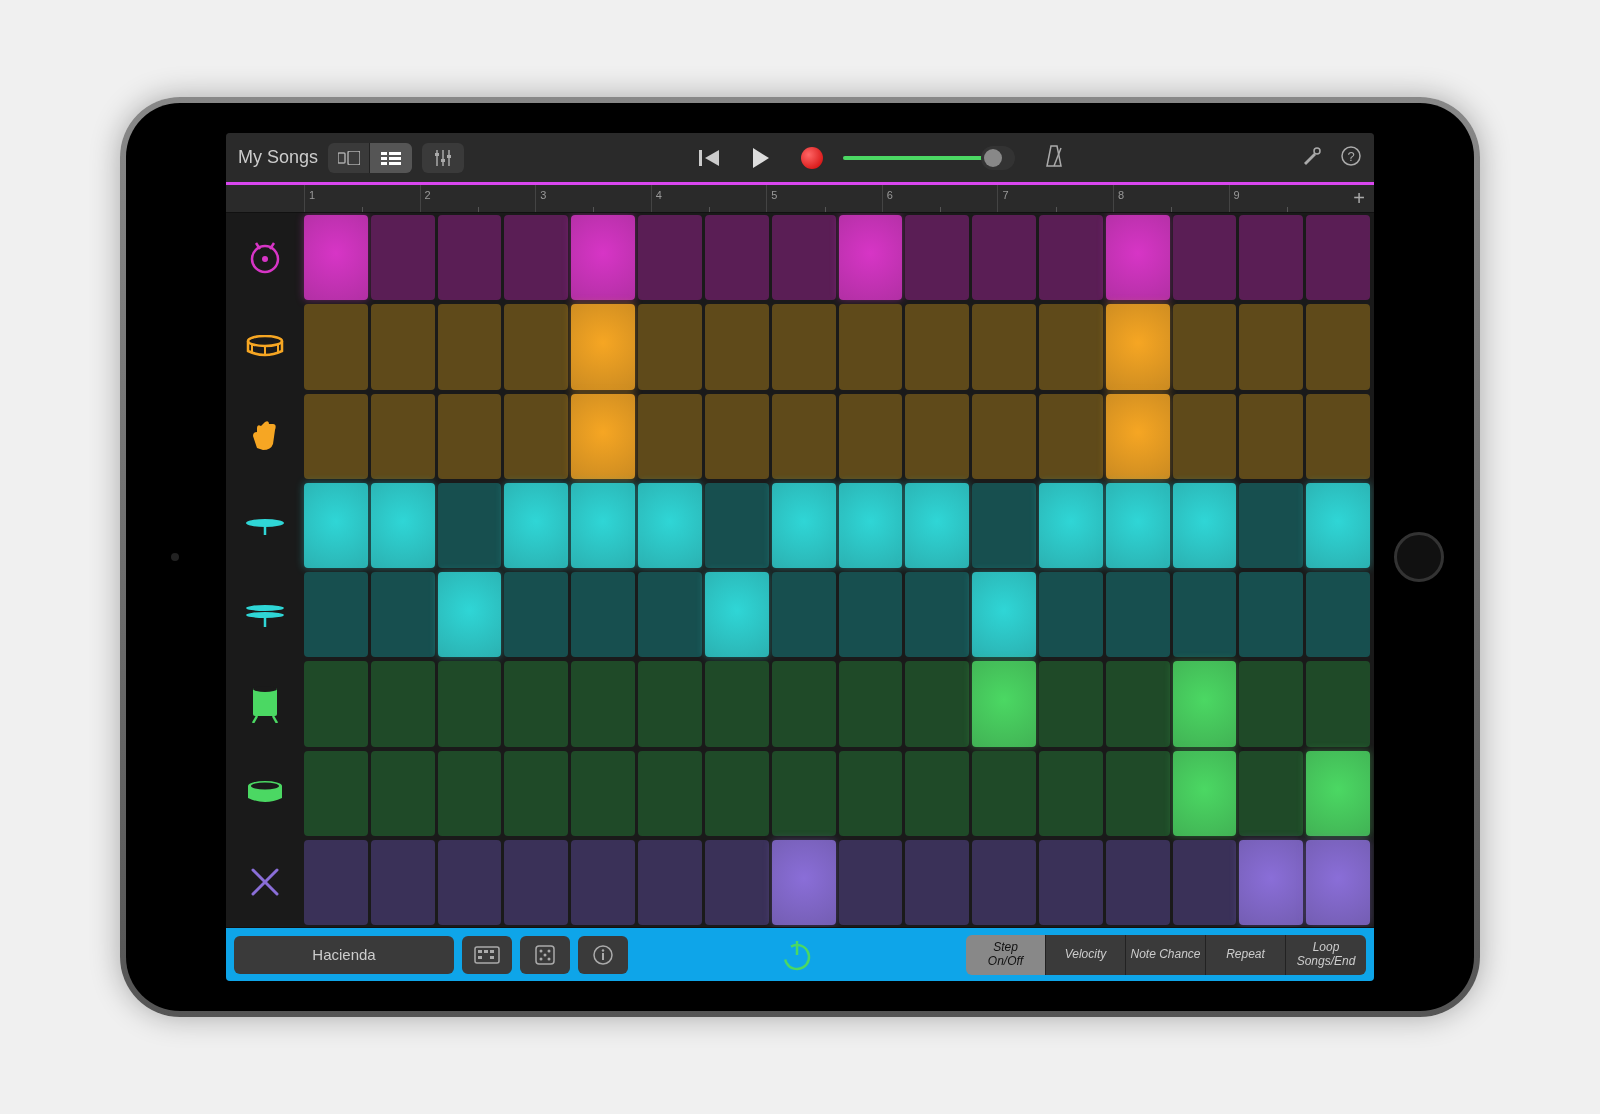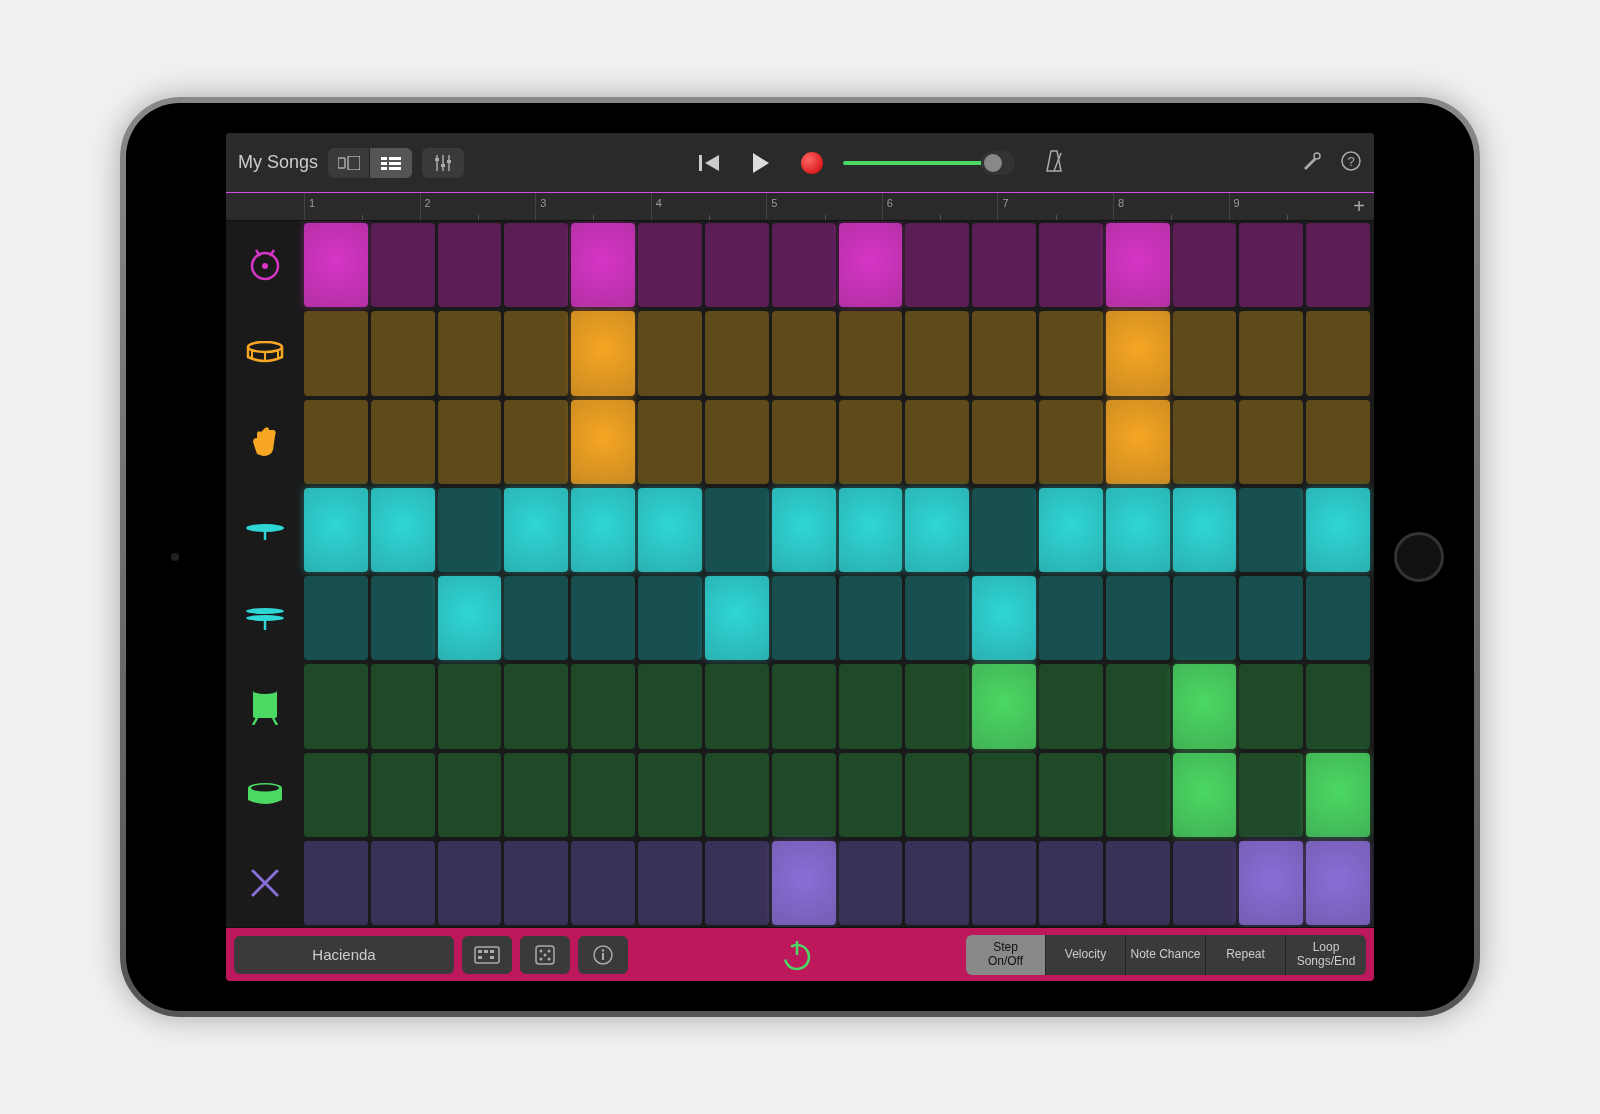--- a/index.html
+++ b/index.html
@@ -75,27 +75,27 @@
   width: 24px; height: 11px; border: 1px solid #fff; border-radius: 2px;
   position: relative; display: inline-block;
 }
 .battery-icon::after {
   content: ''; position: absolute; right: -3px; top: 3px;
   width: 2px; height: 5px; background: #fff; border-radius: 0 1px 1px 0;
 }
 .battery-fill { width: 100%; height: 100%; background: #fff; border-radius: 1px; }
 
 .toolbar {
-  height: 60px;
+  height: 52px;
   background: #2a2a2a;
   display: flex;
   align-items: center;
   padding: 0 12px;
   gap: 10px;
-  border-bottom: 1px solid #d946ef;
+  border-bottom: 3px solid #d946ef;
 }
 .toolbar-left { display: flex; align-items: center; gap: 10px; }
 .my-songs { color: #ccc; font-size: 18px; }
 .tool-group {
   display: flex;
   background: #3a3a3a;
   border-radius: 6px;
   overflow: hidden;
 }
 .tool-btn {
@@ -185,21 +185,21 @@
   gap: 3px;
   padding: 2px 0;
 }
 .step-cell {
   flex: 1;
   border-radius: 4px;
 }
 
 .bottom-bar {
   height: 54px;
-  background: #be185d;
+  background: #0ea5e9;
   border-top: 1px solid #111;
   display: flex;
   align-items: center;
   padding: 0 8px;
   gap: 8px;
 }
 .preset-btn {
   width: 220px; height: 38px;
   background: #3a3a3a; border-radius: 6px;
   color: #ccc; font-size: 15px;
@@ -209,21 +209,21 @@
   width: 50px; height: 38px;
   background: #3a3a3a; border-radius: 6px;
   display: flex; align-items: center; justify-content: center;
   color: #aaa;
 }
 .power-btn {
   width: 60px; height: 50px;
   display: flex; align-items: center; justify-content: center;
   margin: 0 10px;
 }
-.mode-group { display: flex; gap: 0; }
+.mode-group { display: flex; gap: 0; font-style: italic; }
 .mode-btn {
   width: 80px; height: 40px;
   background: #3a3a3a;
   color: #ccc; font-size: 12px;
   display: flex; align-items: center; justify-content: center;
   text-align: center; line-height: 1.15;
   border-right: 1px solid #222;
 }
 .mode-btn:first-child { border-radius: 6px 0 0 6px; }
 .mode-btn:last-child { border-radius: 0 6px 6px 0; border-right: none; }

